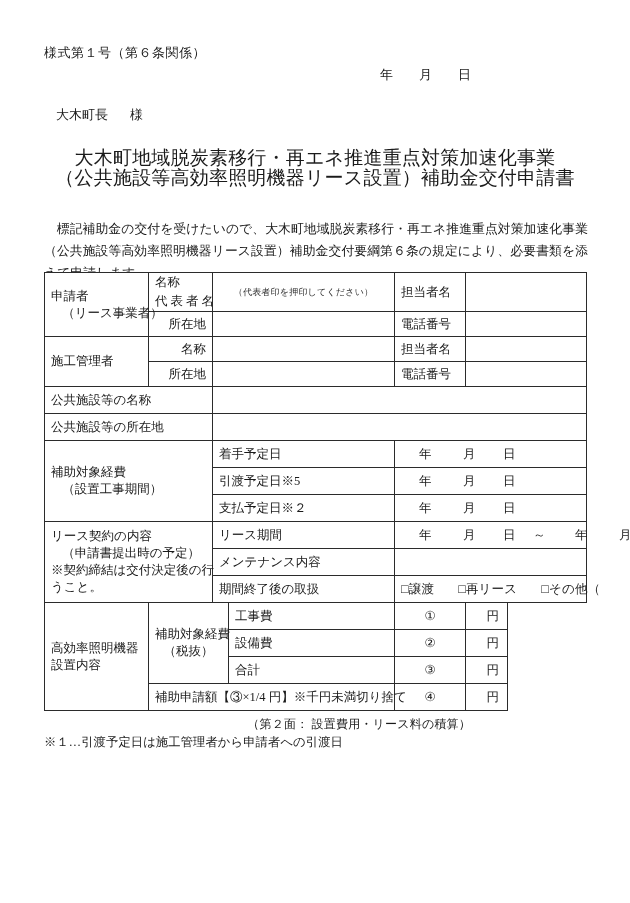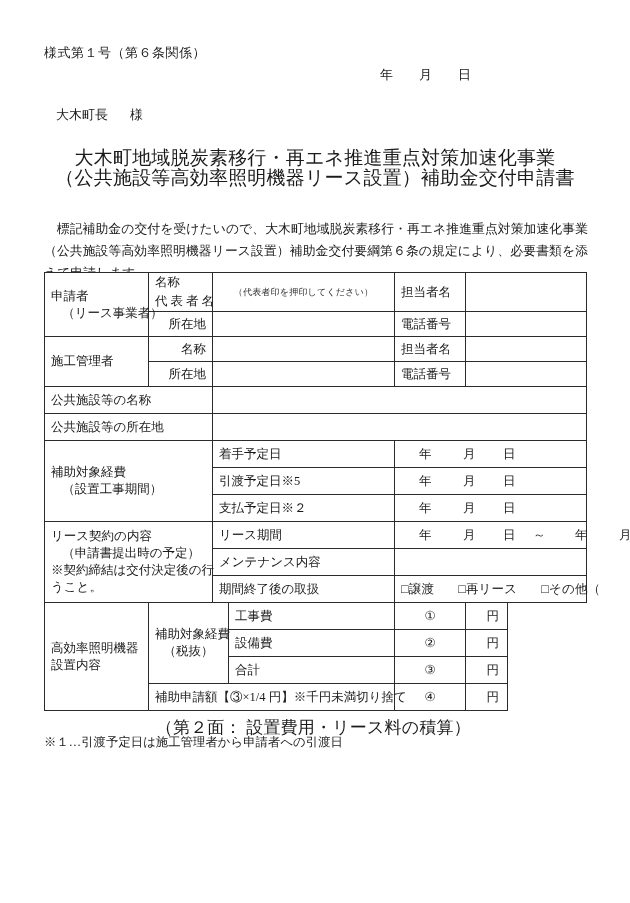--- a/index.html
+++ b/index.html
@@ -156,21 +156,21 @@
   }
 
   .sub-label { white-space: nowrap; }
   .center { text-align: center; }
 
   
   .second-face {
     position: absolute;
     right: 44px;
     top: 716px;
-    font-size: 17px;
+    font-size: 12px;
     white-space: nowrap;
     letter-spacing: 0.2px;
   }
   .notes {
     position: absolute;
     left: 44px;
     top: 734px;
     font-size: 12.3px;
     line-height: 16px;
     letter-spacing: 0.1px;

